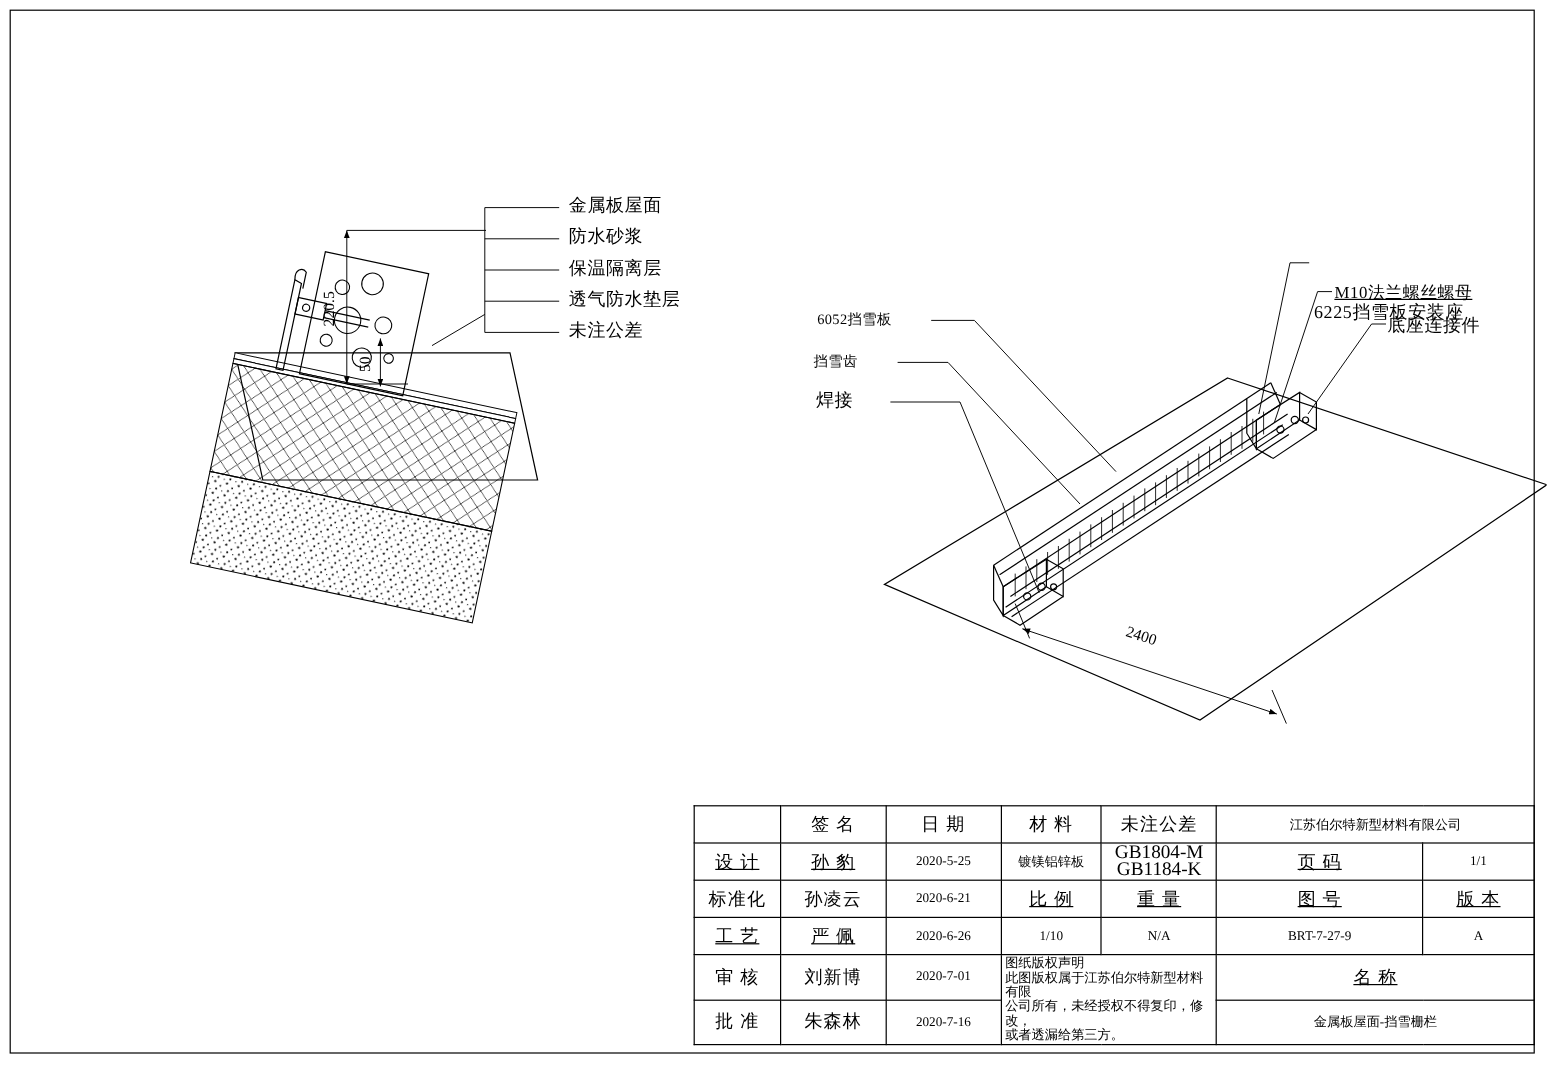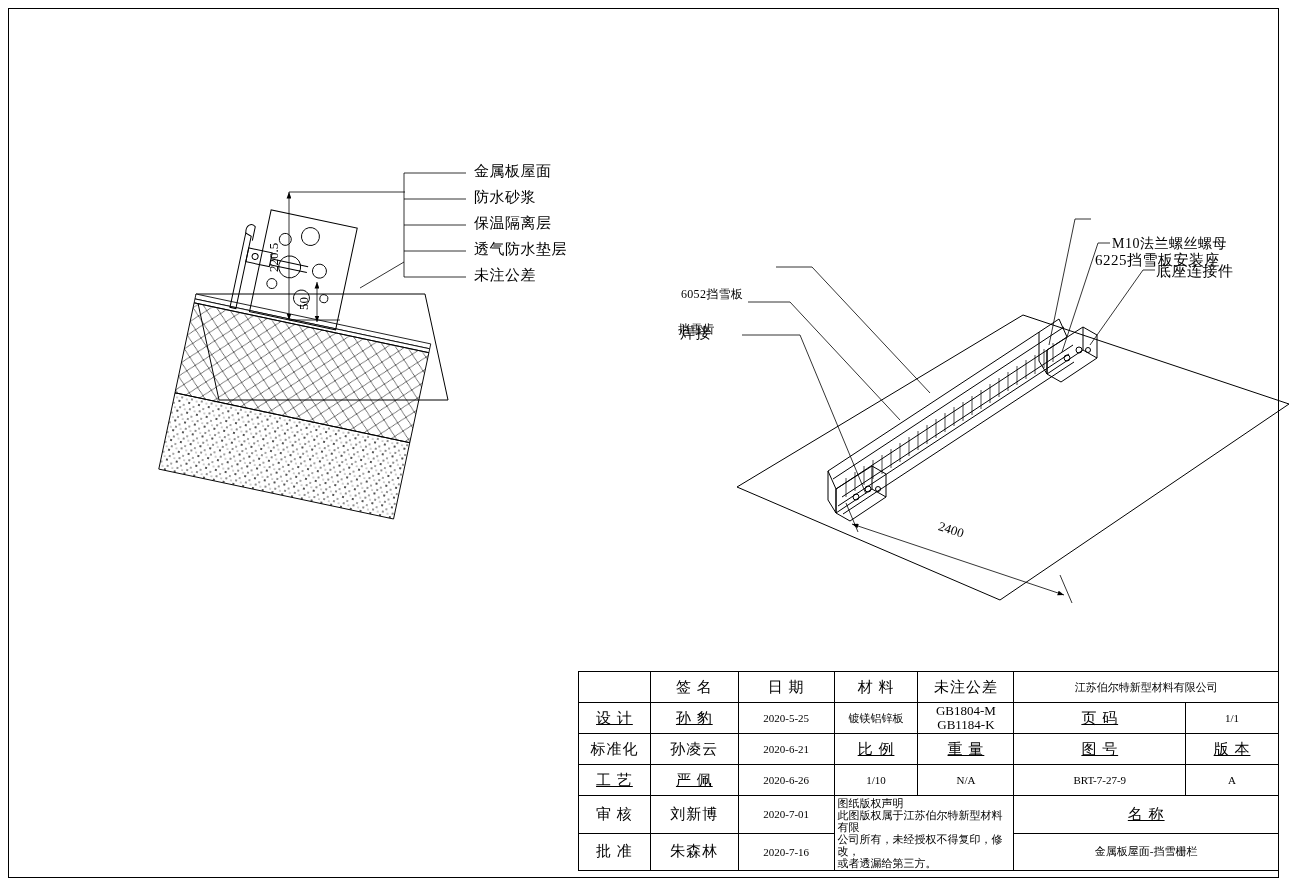--- a/index.html
+++ b/index.html
@@ -35,22 +35,22 @@
     height: 888px;
     overflow: visible;
   }
   .lbl {
     position: absolute;
     font-family: "Liberation Serif", serif;
     white-space: nowrap;
     color: #000;
   }
   .cn15 { font-size: 15px; letter-spacing: 0.5px; }
-  .cn14 { font-size: 14px; letter-spacing: 0.5px; }
-  .cn12 { font-size: 12px; letter-spacing: 0.3px; margin-top: 28px; }
+  .cn14 { font-size: 14px; letter-spacing: 0.5px; text-decoration: underline; }
+  .cn12 { font-size: 12px; letter-spacing: 0.3px; }
   .dim {
     font-size: 13px;
     font-family: "Liberation Serif", serif;
   }
   .rot90 {
     transform: rotate(-90deg);
     transform-origin: left top;
   }
   
   #titleblock {
@@ -75,21 +75,21 @@
     letter-spacing: 0;
   }
   #titleblock td.tiny {
     font-size: 11px;
     letter-spacing: 0;
     text-align: left;
     padding: 1px 3px;
     line-height: 12px;
   }
   #titleblock td.two-line {
-    font-size: 13px;
+    font-size: 16px;
     line-height: 14px;
     letter-spacing: 0;
     font-family: Liberation Serif, serif;
   }
   .hdr { font-size: 15px; letter-spacing: 3px; }
   .cw { letter-spacing: 4px; text-decoration: underline; }
 </style>
 </head>
 <body>
 

